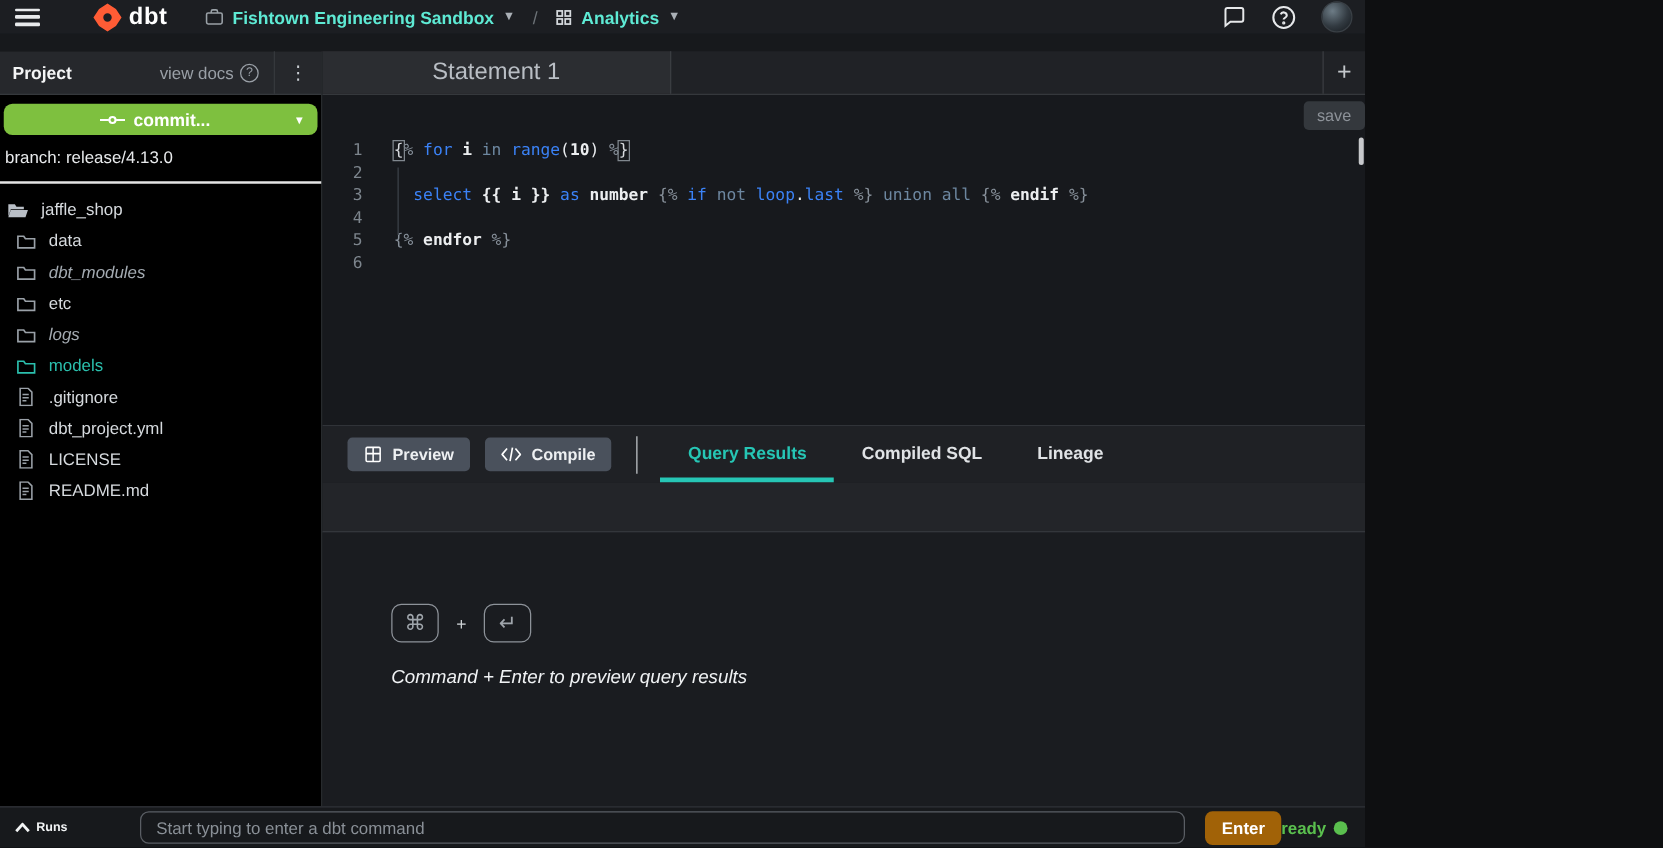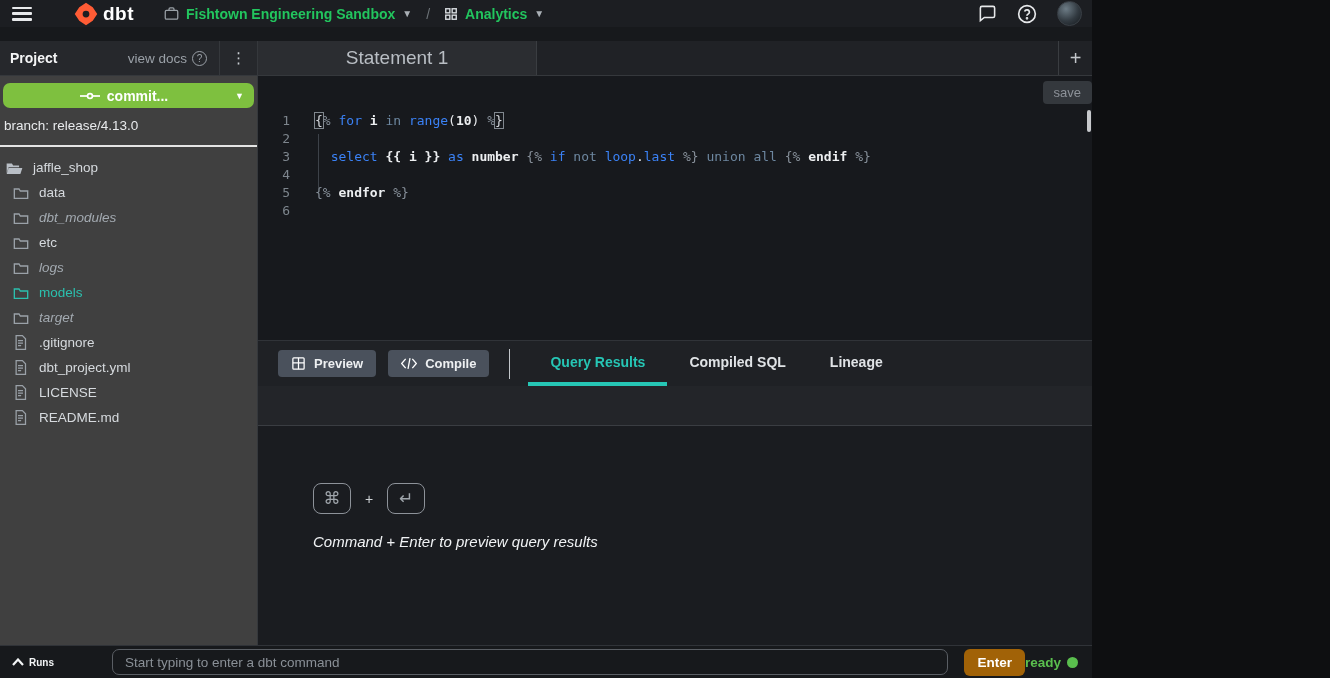--- a/index.html
+++ b/index.html
@@ -8,33 +8,33 @@
   .app { width:1092px; height:678px; display:flex; flex-direction:column; background:#17191c; color:#e3e6e9; overflow:hidden; }
 
   
   .topbar { height:27px; background:#1c1e22; display:flex; align-items:center; padding:0 10px; flex:0 0 auto; }
   .hamburger { width:20px; height:14px; display:flex; flex-direction:column; justify-content:space-between; margin-left:2px; cursor:pointer; }
   .hamburger span { display:block; height:2.5px; background:#e8eaec; border-radius:1px; }
   .dbt-logo { display:flex; align-items:center; gap:5px; margin-left:42px; }
   .dbt-word { color:#fff; font-weight:bold; font-size:19px; letter-spacing:.5px; }
   .crumbs { display:flex; align-items:center; gap:8px; margin-left:30px; }
   .crumb { display:flex; align-items:center; gap:7px; cursor:pointer; }
-  .crumb-label { color:#22c55e; font-weight:bold; font-size:14px; }
+  .crumb-label { color:#5eead4; font-weight:bold; font-size:14px; }
   .chev { color:#aab0b6; font-size:10px; }
   .slash { color:#6d7378; font-size:14px; margin:0 6px; }
   .icon-muted { color:#9aa1a7; }
   .topbar-right { margin-left:auto; display:flex; align-items:center; gap:20px; }
   .tb-icon { color:#e6e8ea; cursor:pointer; display:flex; }
   .avatar { width:25px; height:25px; border-radius:50%; background:radial-gradient(circle at 35% 30%, #6d7c86, #323a41 55%, #14181c); border:1px solid #3a4046; cursor:pointer; }
 
   .gap-strip { height:14px; background:#17191c; flex:0 0 auto; }
 
   
   .main { flex:1; display:flex; min-height:0; }
-  .sidebar { width:258px; flex:0 0 auto; background:#404040; border-right:1px solid #35383c; display:flex; flex-direction:column; }
+  .sidebar { width:258px; flex:0 0 auto; background:#000000; border-right:1px solid #35383c; display:flex; flex-direction:column; }
   .content { flex:1; display:flex; flex-direction:column; min-width:0; }
 
   
   .side-header { height:35px; flex:0 0 auto; background:#26282c; border-bottom:1px solid #35383c; display:flex; align-items:center; padding-left:10px; }
   .side-title { font-weight:bold; font-size:14px; color:#f4f5f6; }
   .viewdocs { margin-left:auto; display:flex; align-items:center; gap:5px; color:#9aa0a7; font-size:13.5px; cursor:pointer; padding-right:12px; }
   .q-circle { width:15px; height:15px; border:1.5px solid #9aa0a7; border-radius:50%; font-size:10px; display:flex; align-items:center; justify-content:center; color:#9aa0a7; }
   .kebab-cell { width:38px; align-self:stretch; border-left:1px solid #35383c; display:flex; align-items:center; justify-content:center; cursor:pointer; }
   .kebab { color:#c7ccd1; font-size:15px; letter-spacing:0; }
   .commit-btn { margin:7px 3px 0 3px; height:25px; background:#7ec03f; border:none; border-radius:7px; display:flex; align-items:center; color:#fff; font-weight:bold; font-size:14px; cursor:pointer; padding:0 10px; }
@@ -214,28 +214,20 @@
             </span>
             <span>logs</span>
           </div>
           <div class="tree-item active">
             <span class="tree-icon">
               <svg width="16" height="14" viewBox="0 0 24 20" fill="none" stroke="#9aa1a8" stroke-width="2">
                 <path d="M2 4 h7 l2 3 h11 v11 h-20 z"></path>
               </svg>
             </span>
             <span>models</span>
-          </div>
-          <div class="tree-item italic">
-            <span class="tree-icon">
-              <svg width="16" height="14" viewBox="0 0 24 20" fill="none" stroke="#9aa1a8" stroke-width="2">
-                <path d="M2 4 h7 l2 3 h11 v11 h-20 z"></path>
-              </svg>
-            </span>
-            <span>target</span>
           </div>
           <div class="tree-item ">
             <span class="tree-icon">
               <svg width="13" height="15" viewBox="0 0 20 24" fill="none" stroke="#9aa1a8" stroke-width="2">
                 <path d="M3 1 h10 l5 5 v17 h-15 z"></path>
                 <line x1="6" y1="9" x2="14" y2="9"></line>
                 <line x1="6" y1="13" x2="14" y2="13"></line>
                 <line x1="6" y1="17" x2="11" y2="17"></line>
               </svg>
             </span>

